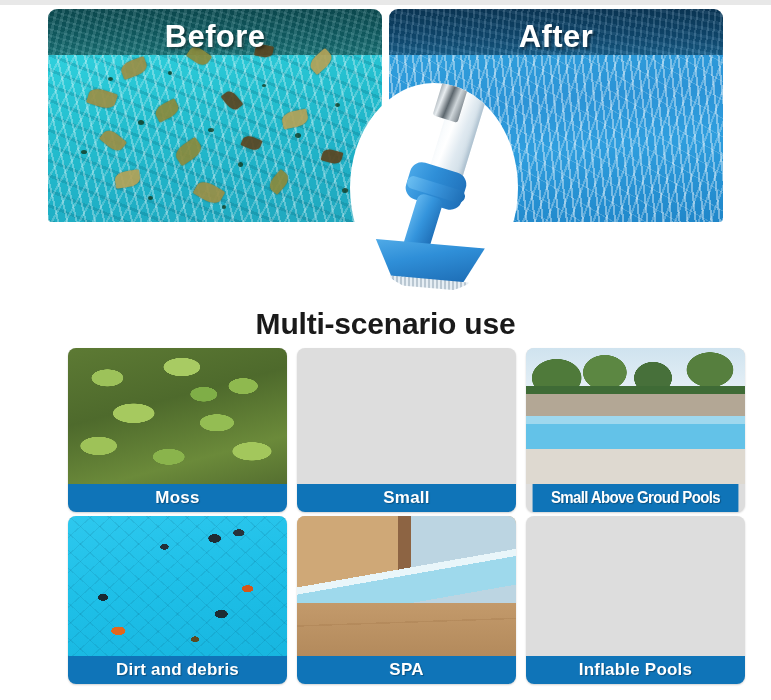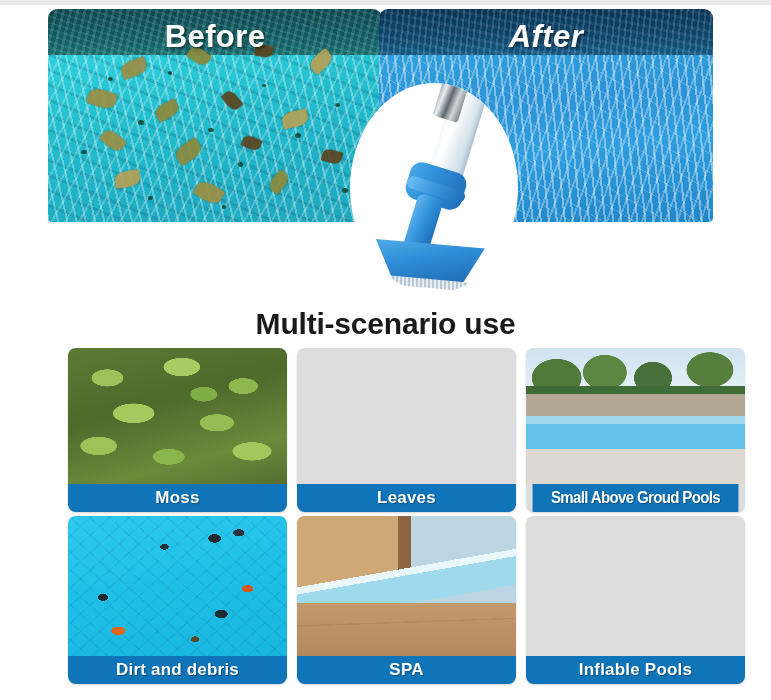--- a/index.html
+++ b/index.html
@@ -34,21 +34,21 @@
   }
   .hero-panel {
     position: absolute;
     top: 0;
     width: 334px;
     height: 213px;
     border-radius: 9px 9px 4px 4px;
     overflow: hidden;
   }
   .hero-panel.before { left: 0; }
-  .hero-panel.after  { left: 331px; font-style: italic; }
+  .hero-panel.after  { left: 341px; }
 
   
   .water {
     position: absolute;
     inset: 0;
   }
   
   .water-band {
     position: absolute;
     left: 0; right: 0; top: 0;
@@ -433,21 +433,21 @@
 
 <div class="grid">
 
   <div class="tile">
     <div class="tile-photo photo-moss"></div>
     <div class="tile-label">Moss</div>
   </div>
 
   <div class="tile">
     <div class="tile-photo photo-leaves"></div>
-    <div class="tile-label">Leaves</div>
+    <div class="tile-label">Small</div>
   </div>
 
   <div class="tile">
     <div class="tile-photo photo-pool"></div>
     <div class="tile-label tight">Small Above Groud Pools</div>
   </div>
 
   <div class="tile">
     <div class="tile-photo photo-debris"></div>
     <div class="tile-label">Dirt and debris</div>

